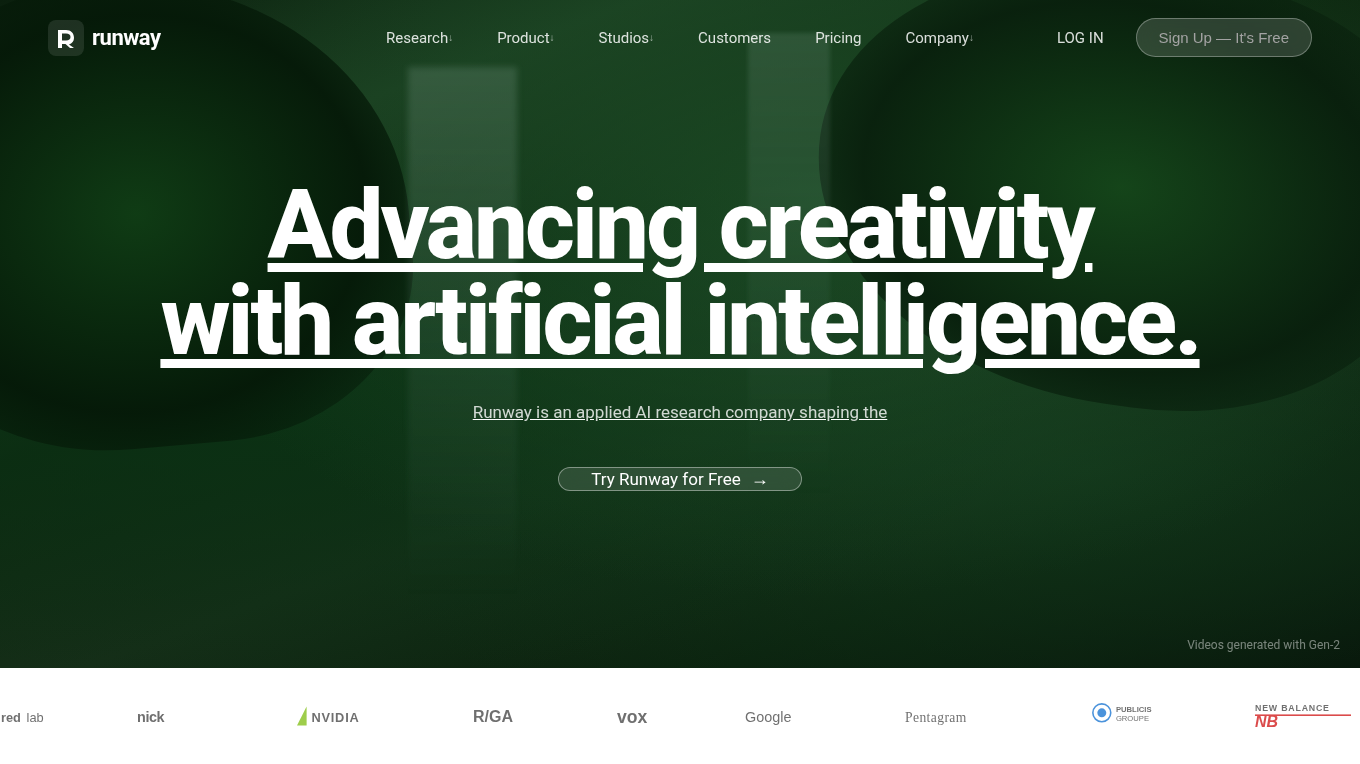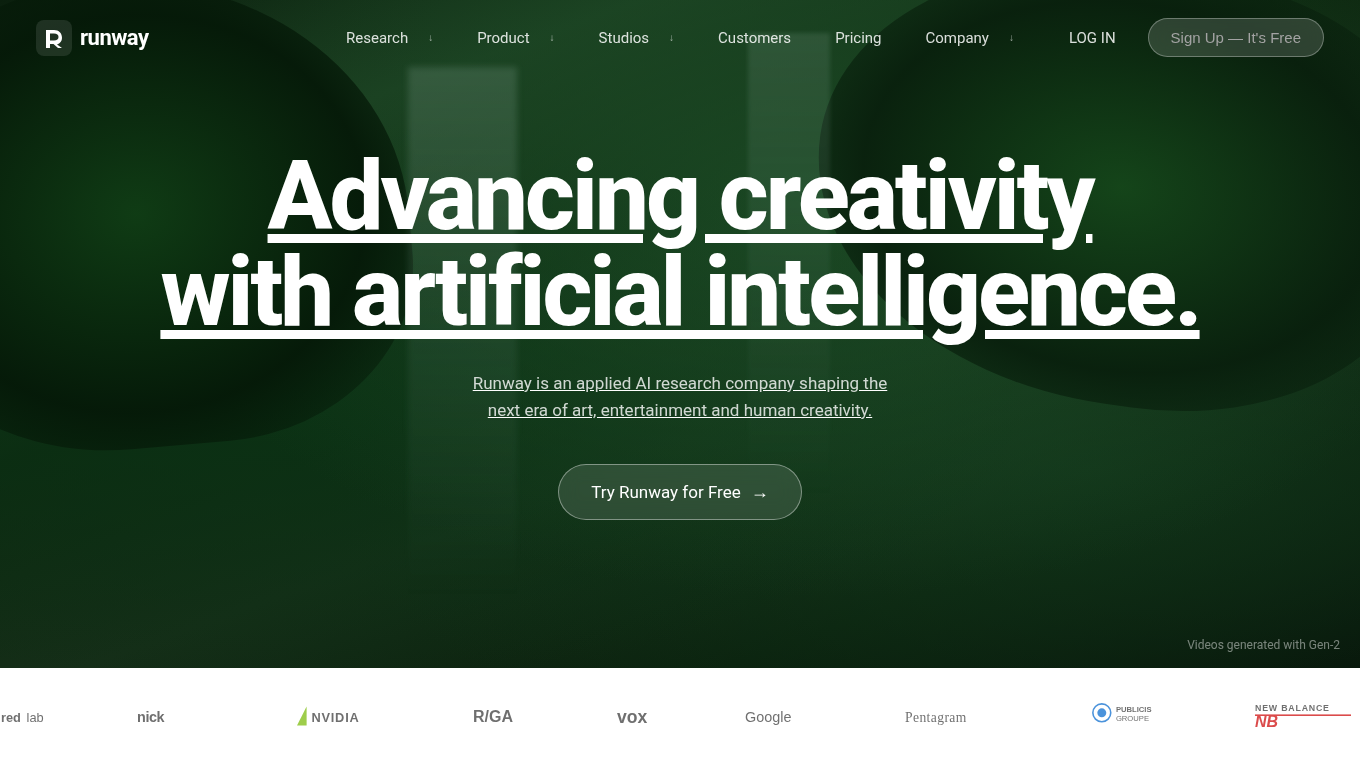--- a/index.html
+++ b/index.html
@@ -20,21 +20,21 @@
     
     nav {
       position: absolute;
       top: 0;
       left: 0;
       right: 0;
       z-index: 100;
       display: flex;
       align-items: center;
       justify-content: space-between;
-      padding: 0 36px;
+      padding: 0 48px;
       height: 75px;
     }
 
     .nav-left {
       display: flex;
       align-items: center;
       gap: 8px;
     }
 
     .logo-mark {
@@ -54,21 +54,21 @@
       align-items: center;
       gap: 0;
       position: absolute;
       left: 50%;
       transform: translateX(-50%);
     }
 
     .nav-item {
       display: flex;
       align-items: center;
-      gap: 20px;
+      gap: 0;
       padding: 0 22px;
       height: 75px;
       font-size: 15px;
       color: rgba(255,255,255,0.85);
       cursor: pointer;
       text-decoration: none;
       white-space: nowrap;
     }
 
     .chevron-down {
@@ -219,21 +219,21 @@
       font-weight: 400;
     }
 
     .cta-button {
       display: inline-flex;
       align-items: center;
       gap: 10px;
       background: rgba(255,255,255,0.12);
       border: 1.5px solid rgba(255,255,255,0.4);
       border-radius: 50px;
-      padding: 16px 32px;
+      padding: 0 32px;
       font-size: 17px;
       color: #fff;
       cursor: pointer;
       backdrop-filter: blur(10px);
       text-decoration: none;
       transition: background 0.2s;
     }
 
     .arrow-icon {
       font-size: 18px;
@@ -323,21 +323,20 @@
 <section class="hero">
   <div class="hero-bg"></div>
   <div class="foliage"></div>
   <div class="waterfall-effect"></div>
 
   <div class="hero-content">
     <span class="hero-title-line1">Advancing creativity</span>
     <span class="hero-title-line2">with artificial intelligence.</span>
     <p class="hero-subtitle">
       <span>Runway is an applied AI research company shaping the</span><br>
-      <span>next era of art, entertainment and human creativity.</span>
     </p>
     <a class="cta-button">
       <span>Try Runway for Free</span>
       <span class="arrow-icon">→</span>
     </a>
   </div>
 
   <div class="gen-attribution">Videos generated with Gen-2</div>
 </section>
 

